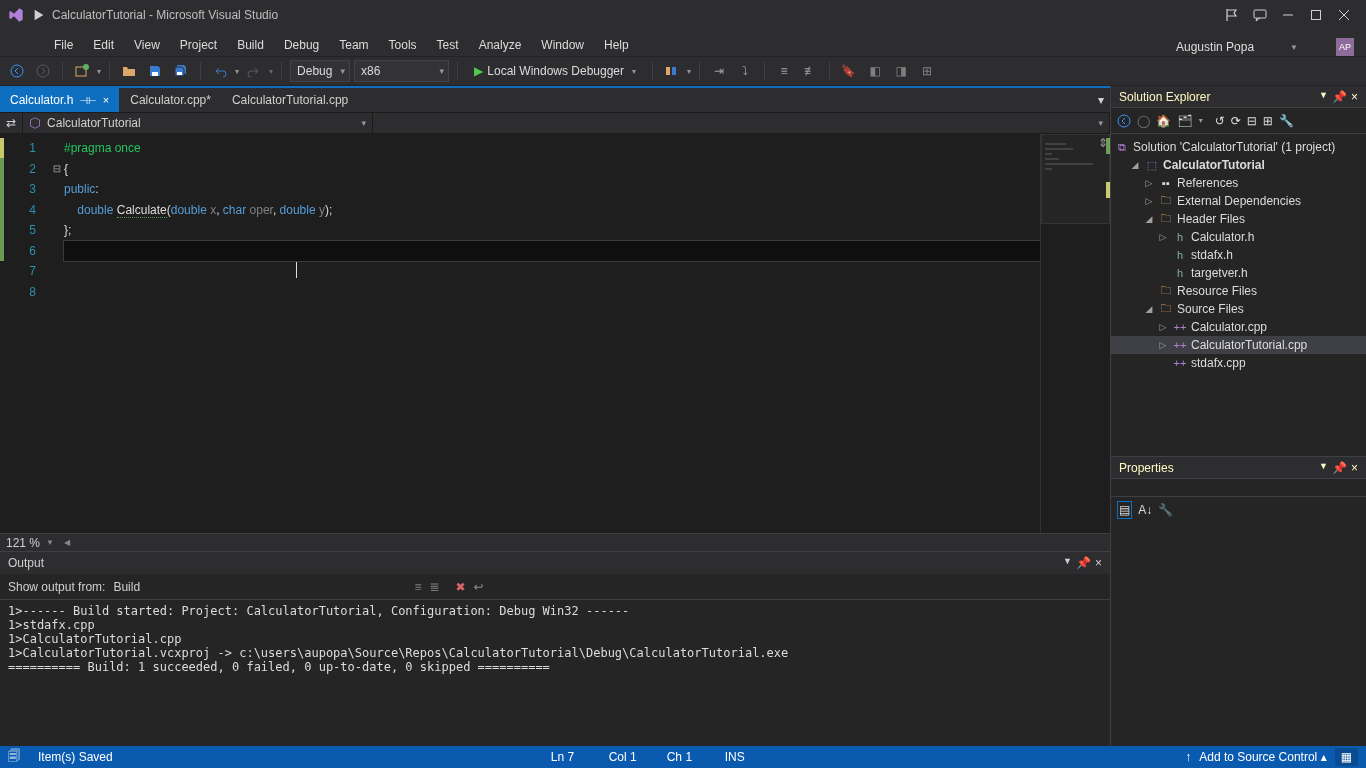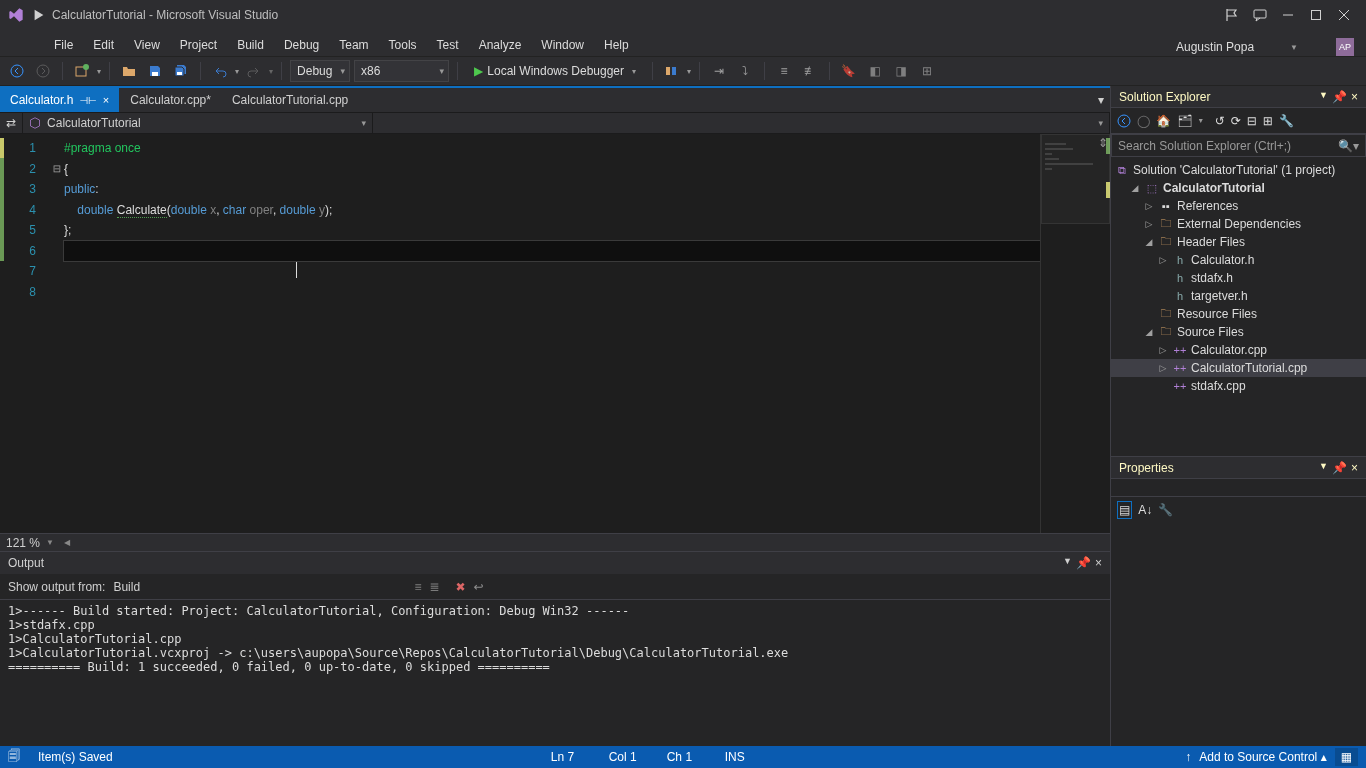--- a/index.html
+++ b/index.html
@@ -396,24 +396,20 @@
       <span class="tbtn">🏠</span>
       <span class="tbtn">🗂</span>
       <span style="font-size:8px;color:#999">▾</span>
       <div class="sep"></div>
       <span class="tbtn">↺</span>
       <span class="tbtn">⟳</span>
       <span class="tbtn">⊟</span>
       <span class="tbtn">⊞</span>
       <span class="tbtn">🔧</span>
     </div>
-    <div class="searchbox">
-      <span>Search Solution Explorer (Ctrl+;)</span>
-      <span>🔍▾</span>
-    </div>
     <div class="tree">
       <div class="row">
         <span class="ticon" style="color:#b180d7">⧉</span>
         <span>Solution 'CalculatorTutorial' (1 project)</span>
       </div>
       <div class="row ind1">
         <span class="arrow">◢</span>
         <span class="ticon" style="color:#b180d7">⬚</span>
         <span class="bold">CalculatorTutorial</span>
       </div>

